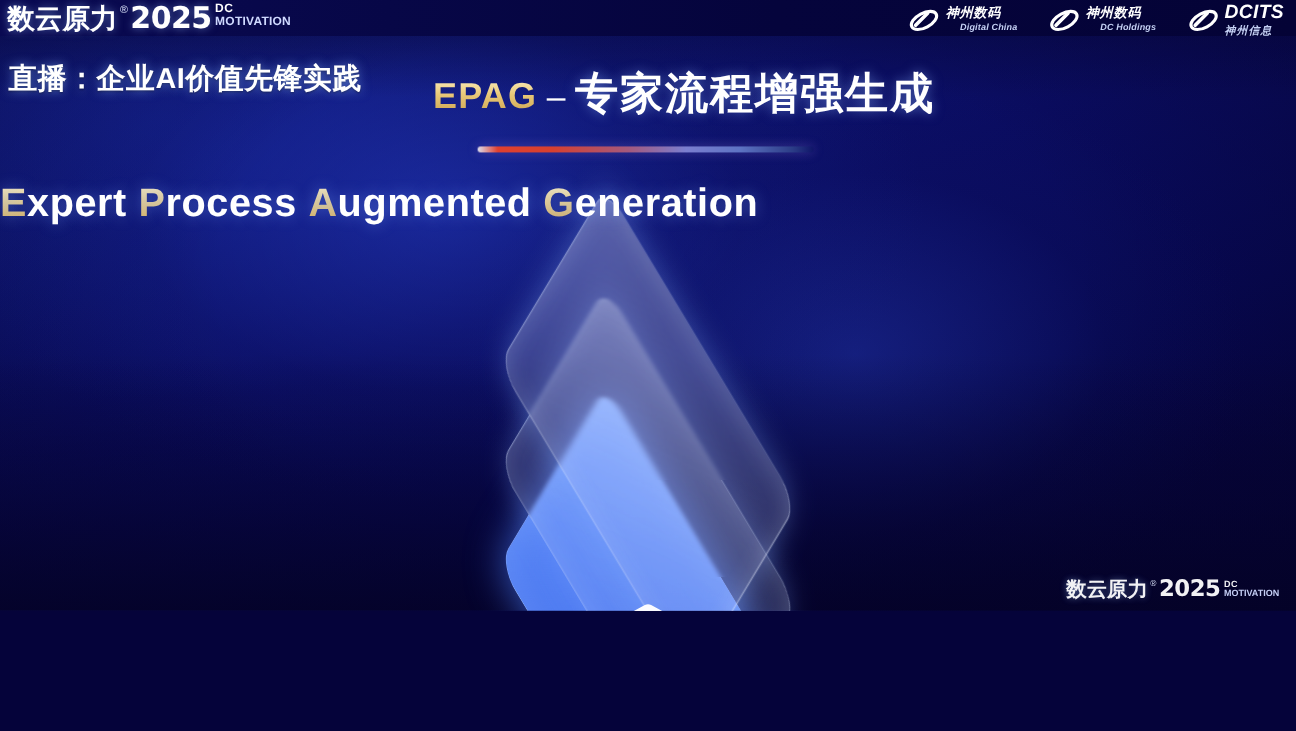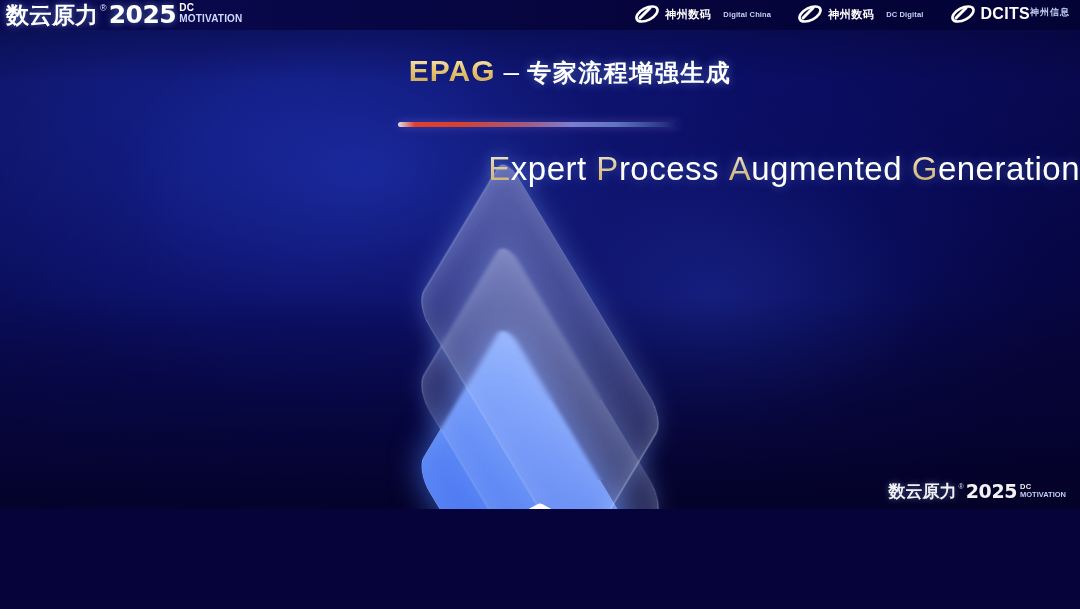--- a/index.html
+++ b/index.html
@@ -63,42 +63,42 @@
     text-shadow:0 0 9px rgba(130,175,255,.65), 0 1px 2px rgba(0,0,0,.5);
   }
 
   
   #partners {
     position:absolute; right:10px; top:3px; z-index:8;
     display:flex; align-items:center; gap:26px;
   }
   .partner { display:flex; align-items:center; gap:5px; }
   .swoosh { width:26px; height:22px; flex:none; }
-  .ptext { display:flex; flex-direction:row; line-height:1; }
+  .ptext { display:flex; flex-direction:column; line-height:1;font-style:italic; }
   .pcn { font-size:11px; font-weight:700; color:#ffffff; letter-spacing:.5px; }
   .pcn-lat { font-size:16px; font-weight:700; color:#ffffff; letter-spacing:.3px; }
   .pen { font-size:7.5px; font-weight:700; color:#c6d2f5; letter-spacing:.15px; margin-top:2px;padding-left:12px; }
   .pen-cn { font-size:9px; font-weight:700; color:#c6d2f5; letter-spacing:1px; margin-top:2px; }
 
   
   #heading {
     position:absolute; left:0; top:54px; width:1080px; text-align:center; z-index:7;
     pointer-events:none;
   }
   #heading .inner { display:inline-block; white-space:nowrap; padding-left:60px; }
   .epag {
     font-size:30px; font-weight:600; letter-spacing:1px;
     background:linear-gradient(to bottom,#fdf1c4 0%, #e9c877 45%, #c9a14e 100%);
     -webkit-background-clip:text; background-clip:text; color:transparent;
     text-shadow:none;
     margin-top:48px;
   }
   .dash { font-size:28px; color:#ffffff; font-weight:400; padding:0 8px; }
   .heading-cn {
-    font-size:24px; font-weight:700; color:#ffffff; letter-spacing:1.5px;
+    font-size:36px; font-weight:700; color:#ffffff; letter-spacing:1.5px;
     text-shadow:0 0 10px rgba(140,180,255,.5);
   }
 
   
   #divider {
     position:absolute; left:398px; top:122px; width:280px; height:5px; z-index:7;
     border-radius:3px;
     background:linear-gradient(to right,
       rgba(255,255,255,.85) 0%,
       #e0402f 6%,
@@ -106,25 +106,24 @@
       #a45a7e 45%,
       #7b7fd0 62%,
       #5e74c4 78%,
       #2b3c86 94%,
       rgba(30,40,110,.2) 100%);
     box-shadow:0 0 10px rgba(140,110,210,.45);
   }
 
   
   #subtitle {
-    position:absolute; left:0; top:150px; width:1080px; text-align:right; z-index:7;
-    font-size:33px; font-weight:400; letter-spacing:0.5px; white-space:nowrap;
+    position:absolute; left:0; top:150px; width:1080px; text-align:left; z-index:7;
+    font-size:33px; font-weight:700; letter-spacing:0.5px; white-space:nowrap;
     color:#ffffff;
     text-shadow:0 0 12px rgba(120,160,255,.45);
-    padding-left:42px;
   }
   #subtitle .cap {
     background:linear-gradient(to bottom,#fdf3cd 0%, #ecd089 48%, #d4ab57 100%);
     -webkit-background-clip:text; background-clip:text; color:transparent;
   }
 
   
   #stack {
     position:absolute; left:290px; top:228px; width:500px; height:340px; z-index:5;
   }
@@ -216,20 +215,21 @@
   <div id="brand">
     <span class="brand-cn">数云原力</span>
     <span class="brand-reg">®</span>
     <span class="brand-year">2025</span>
     <span class="brand-tag">
       <span class="brand-dc">DC</span>
       <span class="brand-mot">MOTIVATION</span>
     </span>
   </div>
 
+  <div id="livestream">直播：企业AI价值先锋实践</div>
 
   <div id="partners">
 
     <div class="partner">
       <svg class="swoosh" viewBox="0 0 26 22">
         <ellipse cx="13" cy="11" rx="11.5" ry="6" fill="none" stroke="#ffffff" stroke-width="2.6" transform="rotate(-28 13 11)"></ellipse>
         <path d="M6 15 L16 5" stroke="#ffffff" stroke-width="3" stroke-linecap="round"></path>
       </svg>
       <span class="ptext">
         <span class="pcn">神州数码</span>
@@ -237,21 +237,21 @@
       </span>
     </div>
 
     <div class="partner">
       <svg class="swoosh" viewBox="0 0 26 22">
         <ellipse cx="13" cy="11" rx="11.5" ry="6" fill="none" stroke="#ffffff" stroke-width="2.6" transform="rotate(-28 13 11)"></ellipse>
         <path d="M6 15 L16 5" stroke="#ffffff" stroke-width="3" stroke-linecap="round"></path>
       </svg>
       <span class="ptext">
         <span class="pcn">神州数码</span>
-        <span class="pen">DC Digital</span>
+        <span class="pen">DC Holdings</span>
       </span>
     </div>
 
     <div class="partner">
       <svg class="swoosh" viewBox="0 0 26 22">
         <ellipse cx="13" cy="11" rx="11.5" ry="6" fill="none" stroke="#ffffff" stroke-width="2.6" transform="rotate(-28 13 11)"></ellipse>
         <path d="M6 15 L16 5" stroke="#ffffff" stroke-width="3" stroke-linecap="round"></path>
       </svg>
       <span class="ptext">
         <span class="pcn-lat">DCITS</span>

